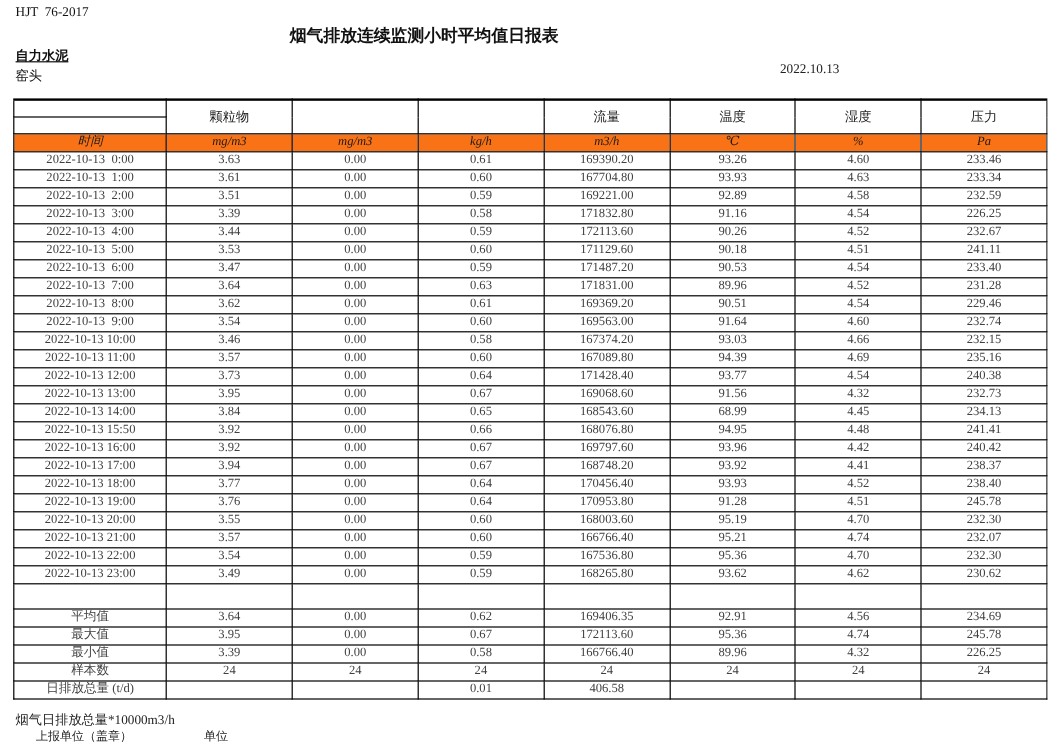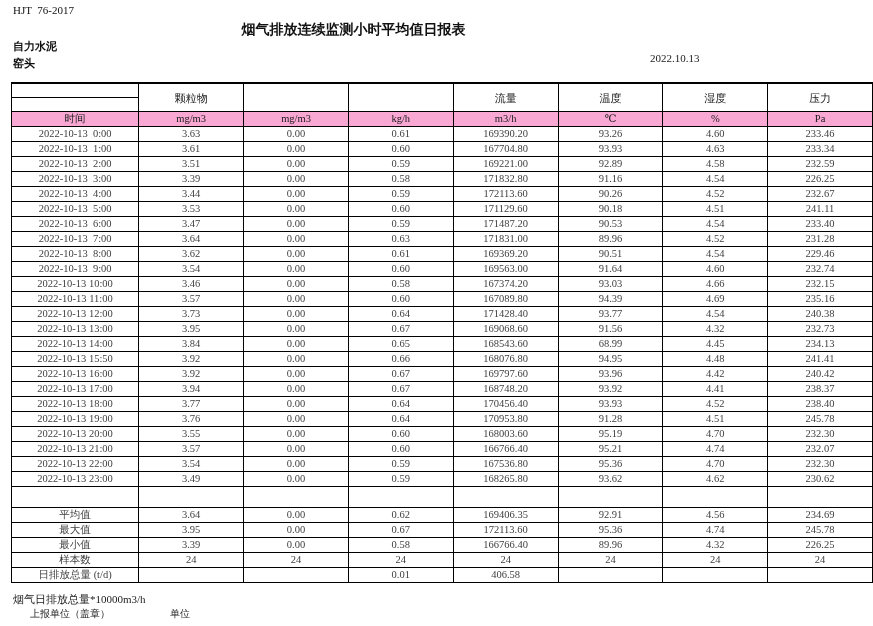--- a/index.html
+++ b/index.html
@@ -4,33 +4,33 @@
 <style>
   html,body{margin:0;padding:0;}
   body{
     width:873px;height:626px;background:#ffffff;overflow:hidden;position:relative;
     font-family:"Liberation Serif","DejaVu Serif",serif;color:#333;
   }
   .abs{position:absolute;}
   .std{left:13px;top:4px;font-weight:normal;font-size:11px;white-space:pre;color:#111;}
   .title{left:0;top:21px;width:707px;text-align:center;font-weight:bold;font-size:14px;color:#111;
          font-family:"Liberation Sans","DejaVu Sans",sans-serif;}
-  .company{left:13px;top:39px;font-weight:bold;font-size:11px;color:#111;}
-  .loc{left:13px;top:56px;font-weight:bold;font-size:11px;color:#111;}
+  .company{left:13px;top:39px;font-weight:bold;font-size:11px;color:#111;text-decoration:underline;}
+  .loc{left:13px;top:56px;font-weight:normal;font-size:11px;color:#111;}
   .date{left:650px;top:52px;font-size:11px;color:#222;}
   table.report{
     position:absolute;left:11px;top:82px;border-collapse:collapse;table-layout:fixed;
     border-top:2px solid #000;
   }
   table.report td{
     border:1px solid #000;height:14px;padding:0 2px;text-align:center;
     font-size:10.5px;line-height:14px;color:#404040;white-space:pre;overflow:hidden;
   }
   tr.ghead td{height:13px;font-size:11px;color:#1a1a1a;}
-  tr.unitrow td{background:#f9a8d4;color:#1a1a1a;font-size:10.5px;}
+  tr.unitrow td{background:#f97316;color:#1a1a1a;font-size:10.5px;font-style:italic;}
   tr.sep td{height:20px;}
   td.c-time{width:123px;}
   td.c-val{width:101px;}
   .footnote1{left:13px;top:592px;font-size:11px;color:#222;}
   .footnote2{left:30px;top:607px;font-size:10px;color:#222;}
   .footnote3{left:170px;top:607px;font-size:10px;color:#222;}
 </style>
 </head>
 <body>
 

